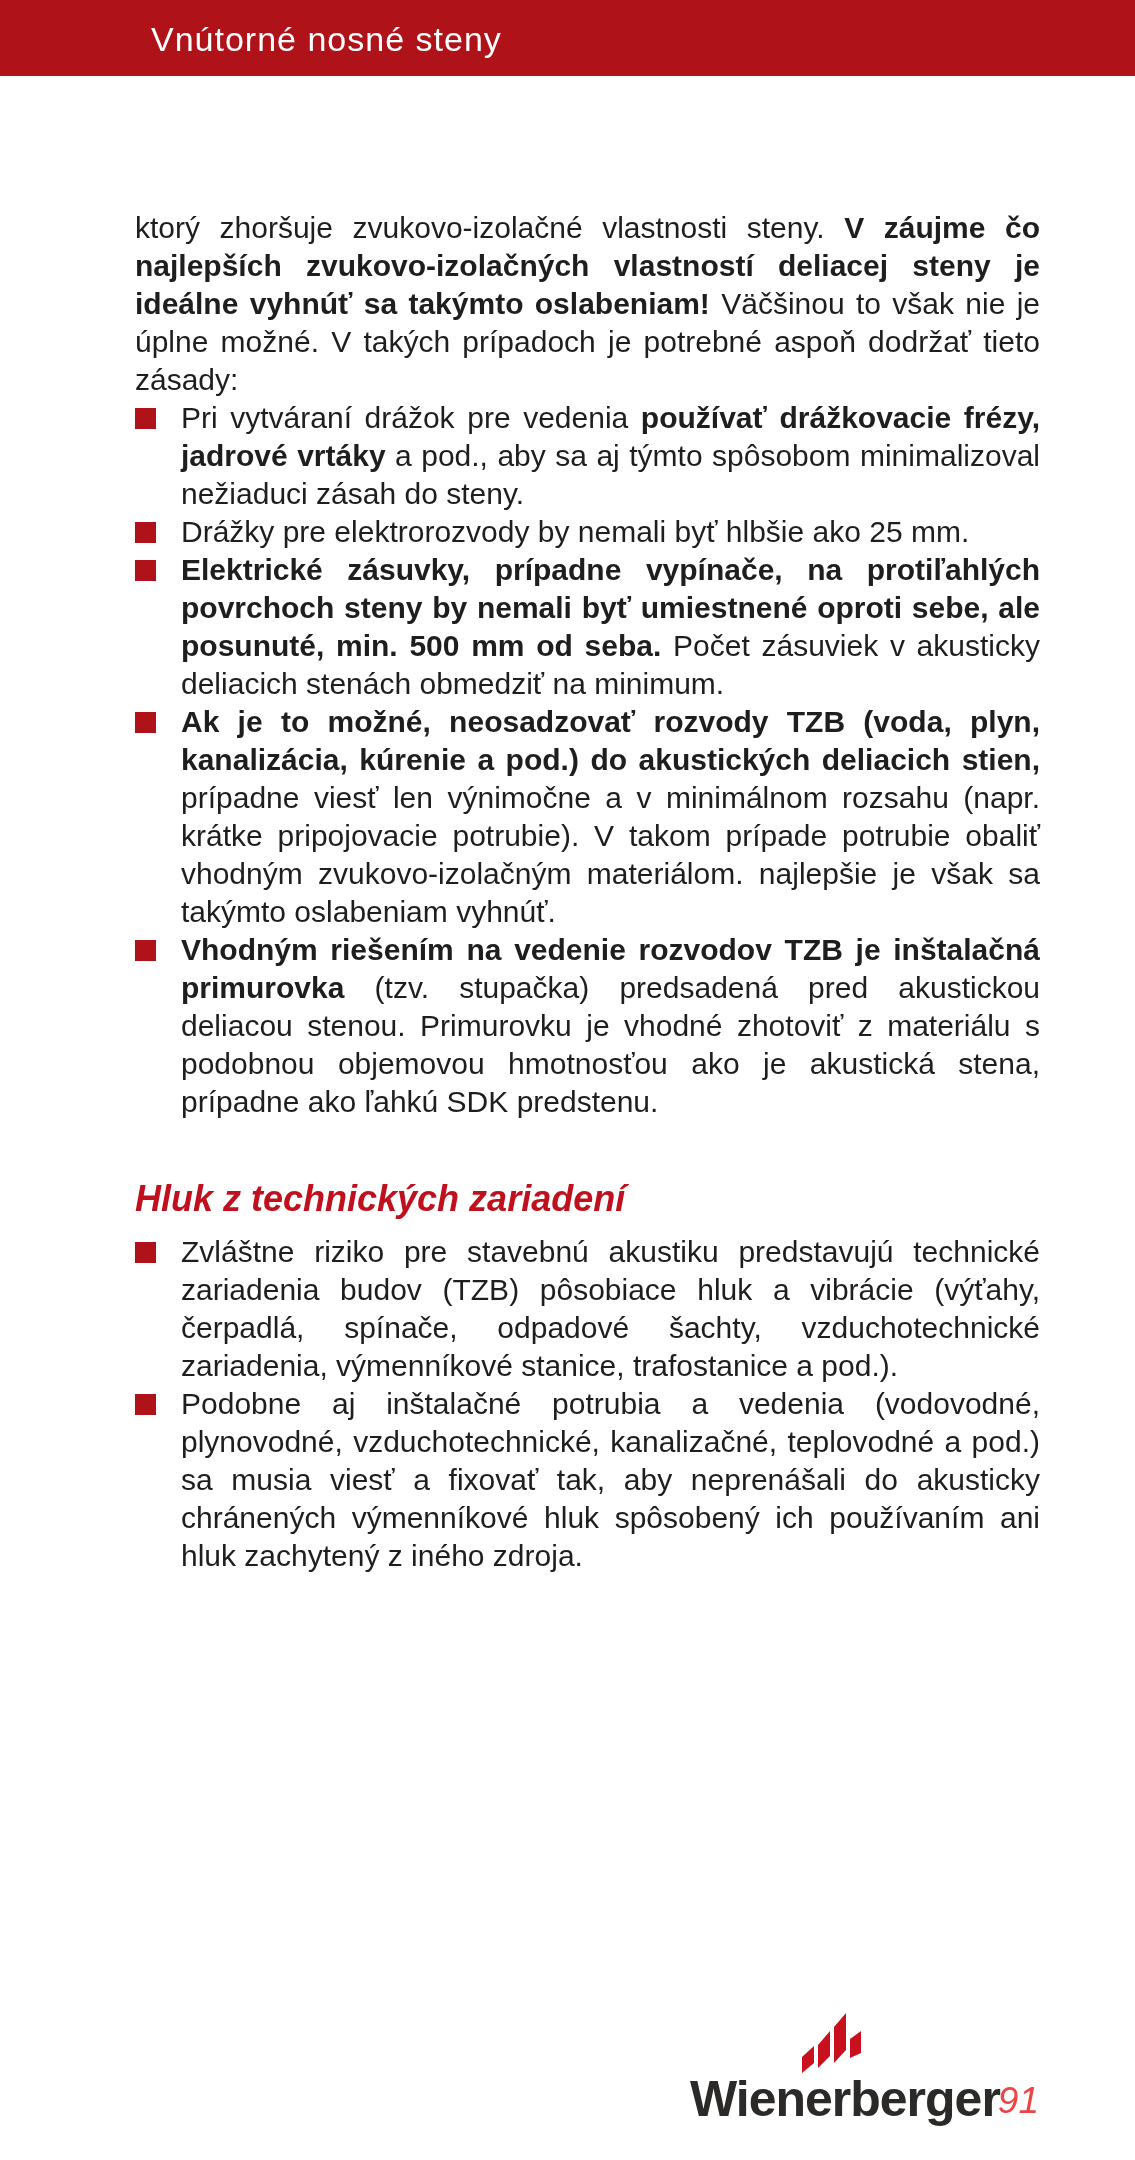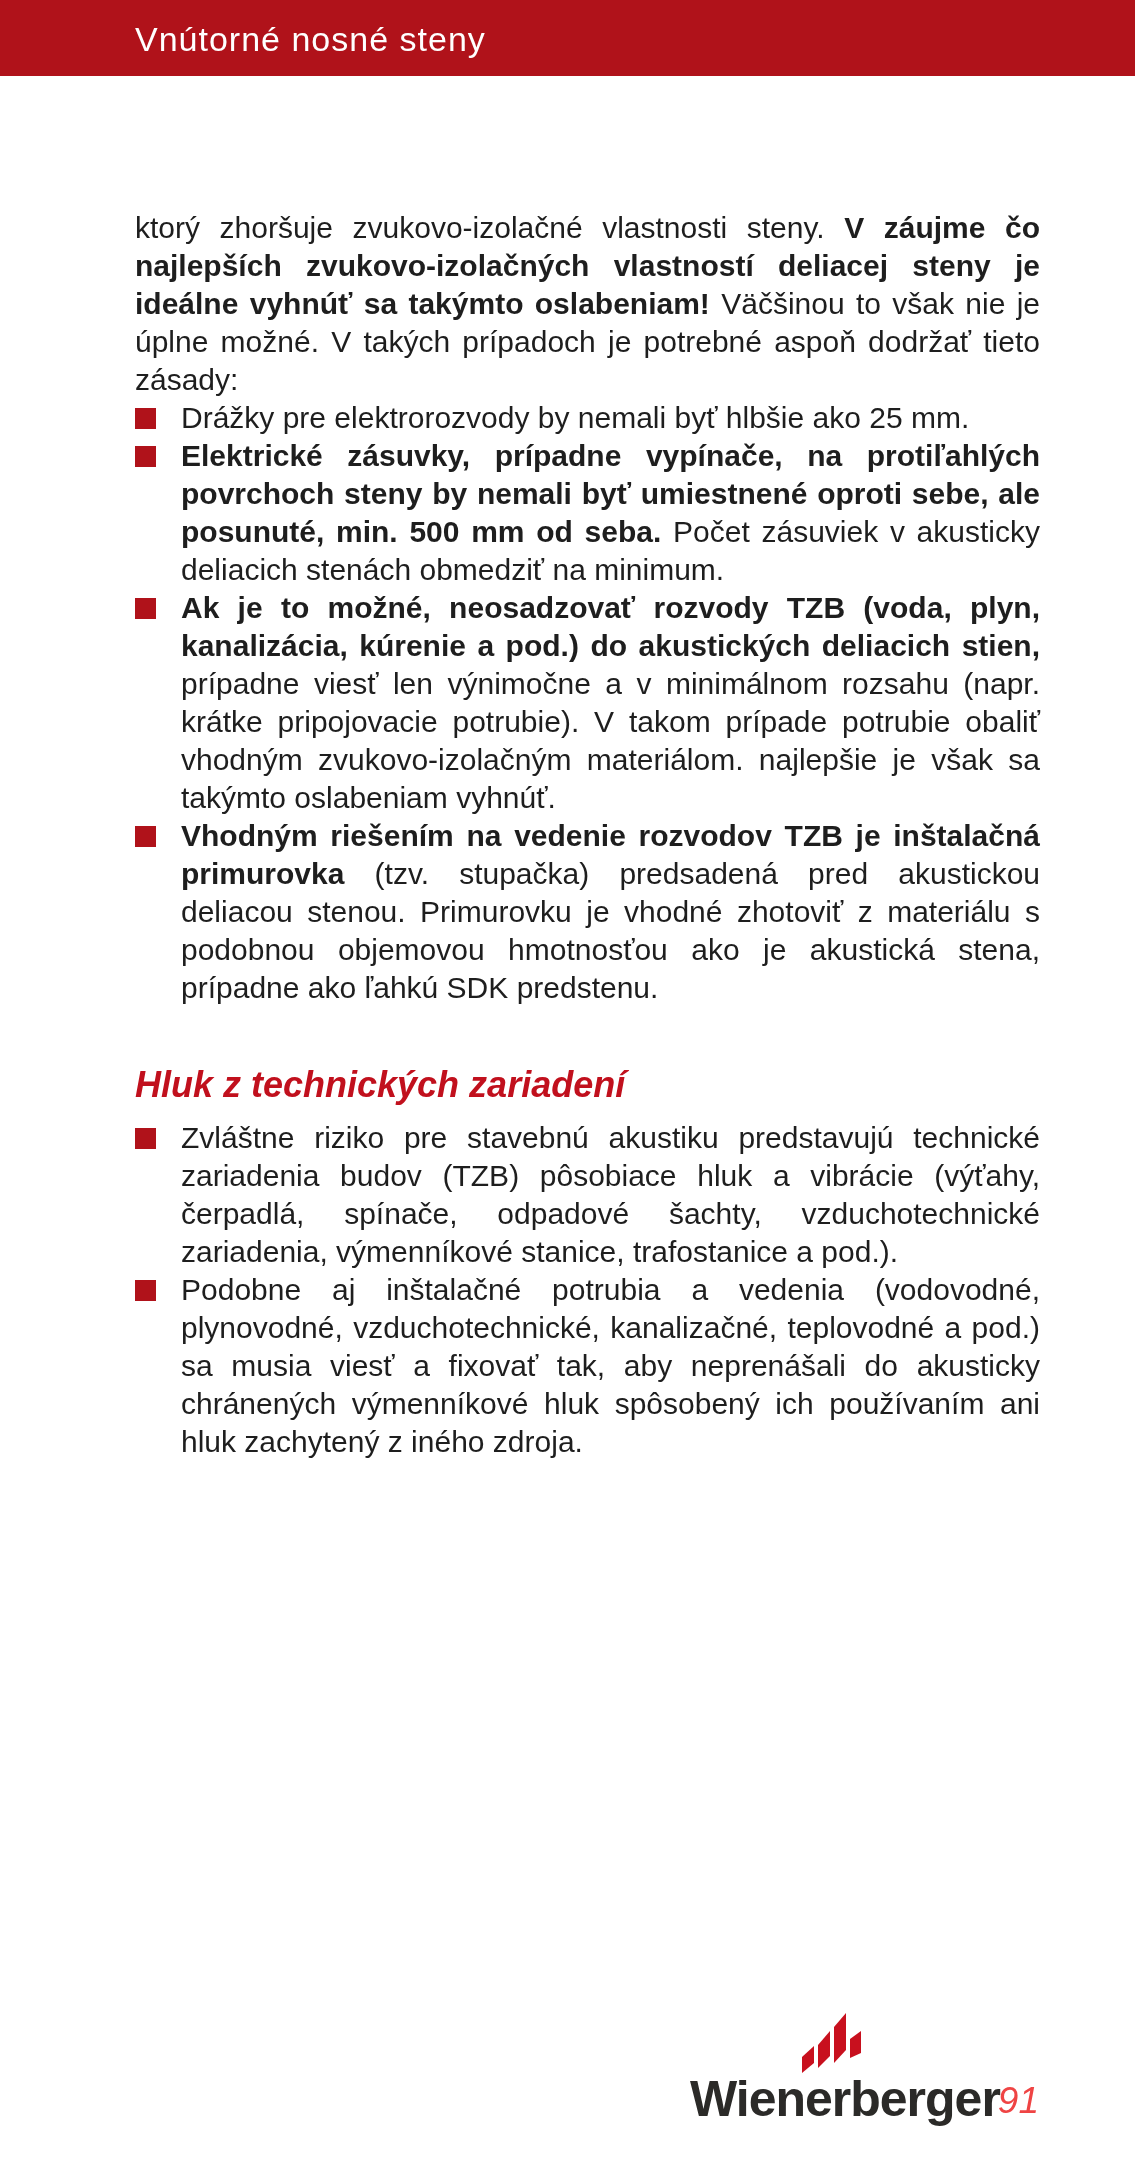--- a/index.html
+++ b/index.html
@@ -5,21 +5,21 @@
   html,body{margin:0;padding:0;}
   body{
     width:1135px;height:2160px;position:relative;background:#ffffff;
     font-family:"Liberation Sans",sans-serif;color:#1e1e1e;overflow:hidden;
   }
   .header{
     position:absolute;top:0;left:0;width:1135px;height:76px;
     background:var(--header-bg,#b0121a);
   }
   .header-title{
-    position:absolute;left:135px;top:0;height:76px;line-height:78px;
+    position:absolute;left:151px;top:0;height:76px;line-height:78px;
     font-size:34px;font-weight:400;color:#ffffff;letter-spacing:1px;white-space:nowrap;
   }
   .content{
     position:absolute;left:135px;top:181px;width:905px;
     font-size:30px;line-height:38px;text-align:justify;margin-top:28px;
   }
   .intro{margin:0;}
   ul.bullets{list-style:none;margin:0;padding:0;}
   .bullet-item{display:flex;align-items:flex-start;}
   .bullet-marker{
@@ -49,20 +49,24 @@
 
 <div class="header">
   <div class="header-title">Vnútorné nosné steny</div>
 </div>
 
 <div class="content">
   <p class="intro"><span>ktorý zhoršuje zvukovo-izolačné vlastnosti steny. </span><span class="b">V záujme čo najlepších zvukovo-izolačných vlastností deliacej steny je ideálne vyhnúť sa takýmto oslabeniam!</span><span> Väčšinou to však nie je úplne možné. V takých prípadoch je potrebné aspoň dodržať tieto zásady:</span></p>
   <ul class="bullets">
       <li class="bullet-item">
         <span class="bullet-marker"></span>
+        <span class="bullet-text"><span>Pri vytváraní drážok pre vedenia </span><span class="b">používať drážkovacie frézy, jadrové vrtáky</span><span> a pod., aby sa aj týmto spôsobom minimalizoval nežiaduci zásah do steny.</span></span>
+      </li>
+      <li class="bullet-item">
+        <span class="bullet-marker"></span>
         <span class="bullet-text"><span>Drážky pre elektrorozvody by nemali byť hlbšie ako 25 mm.</span></span>
       </li>
       <li class="bullet-item">
         <span class="bullet-marker"></span>
         <span class="bullet-text"><span class="b">Elektrické zásuvky, prípadne vypínače, na protiľahlých povrchoch steny by nemali byť umiestnené oproti sebe, ale posunuté, min. 500 mm od seba.</span><span> Počet zásuviek v akusticky deliacich stenách obmedziť na minimum.</span></span>
       </li>
       <li class="bullet-item">
         <span class="bullet-marker"></span>
         <span class="bullet-text"><span class="b">Ak je to možné, neosadzovať rozvody TZB (voda, plyn, kanalizácia, kúrenie a pod.) do akustických deliacich stien,</span><span> prípadne viesť len výnimočne a v minimálnom rozsahu (napr. krátke pripojovacie potrubie). V takom prípade potrubie obaliť vhodným zvukovo-izolačným materiálom. najlepšie je však sa takýmto oslabeniam vyhnúť.</span></span>
       </li>

